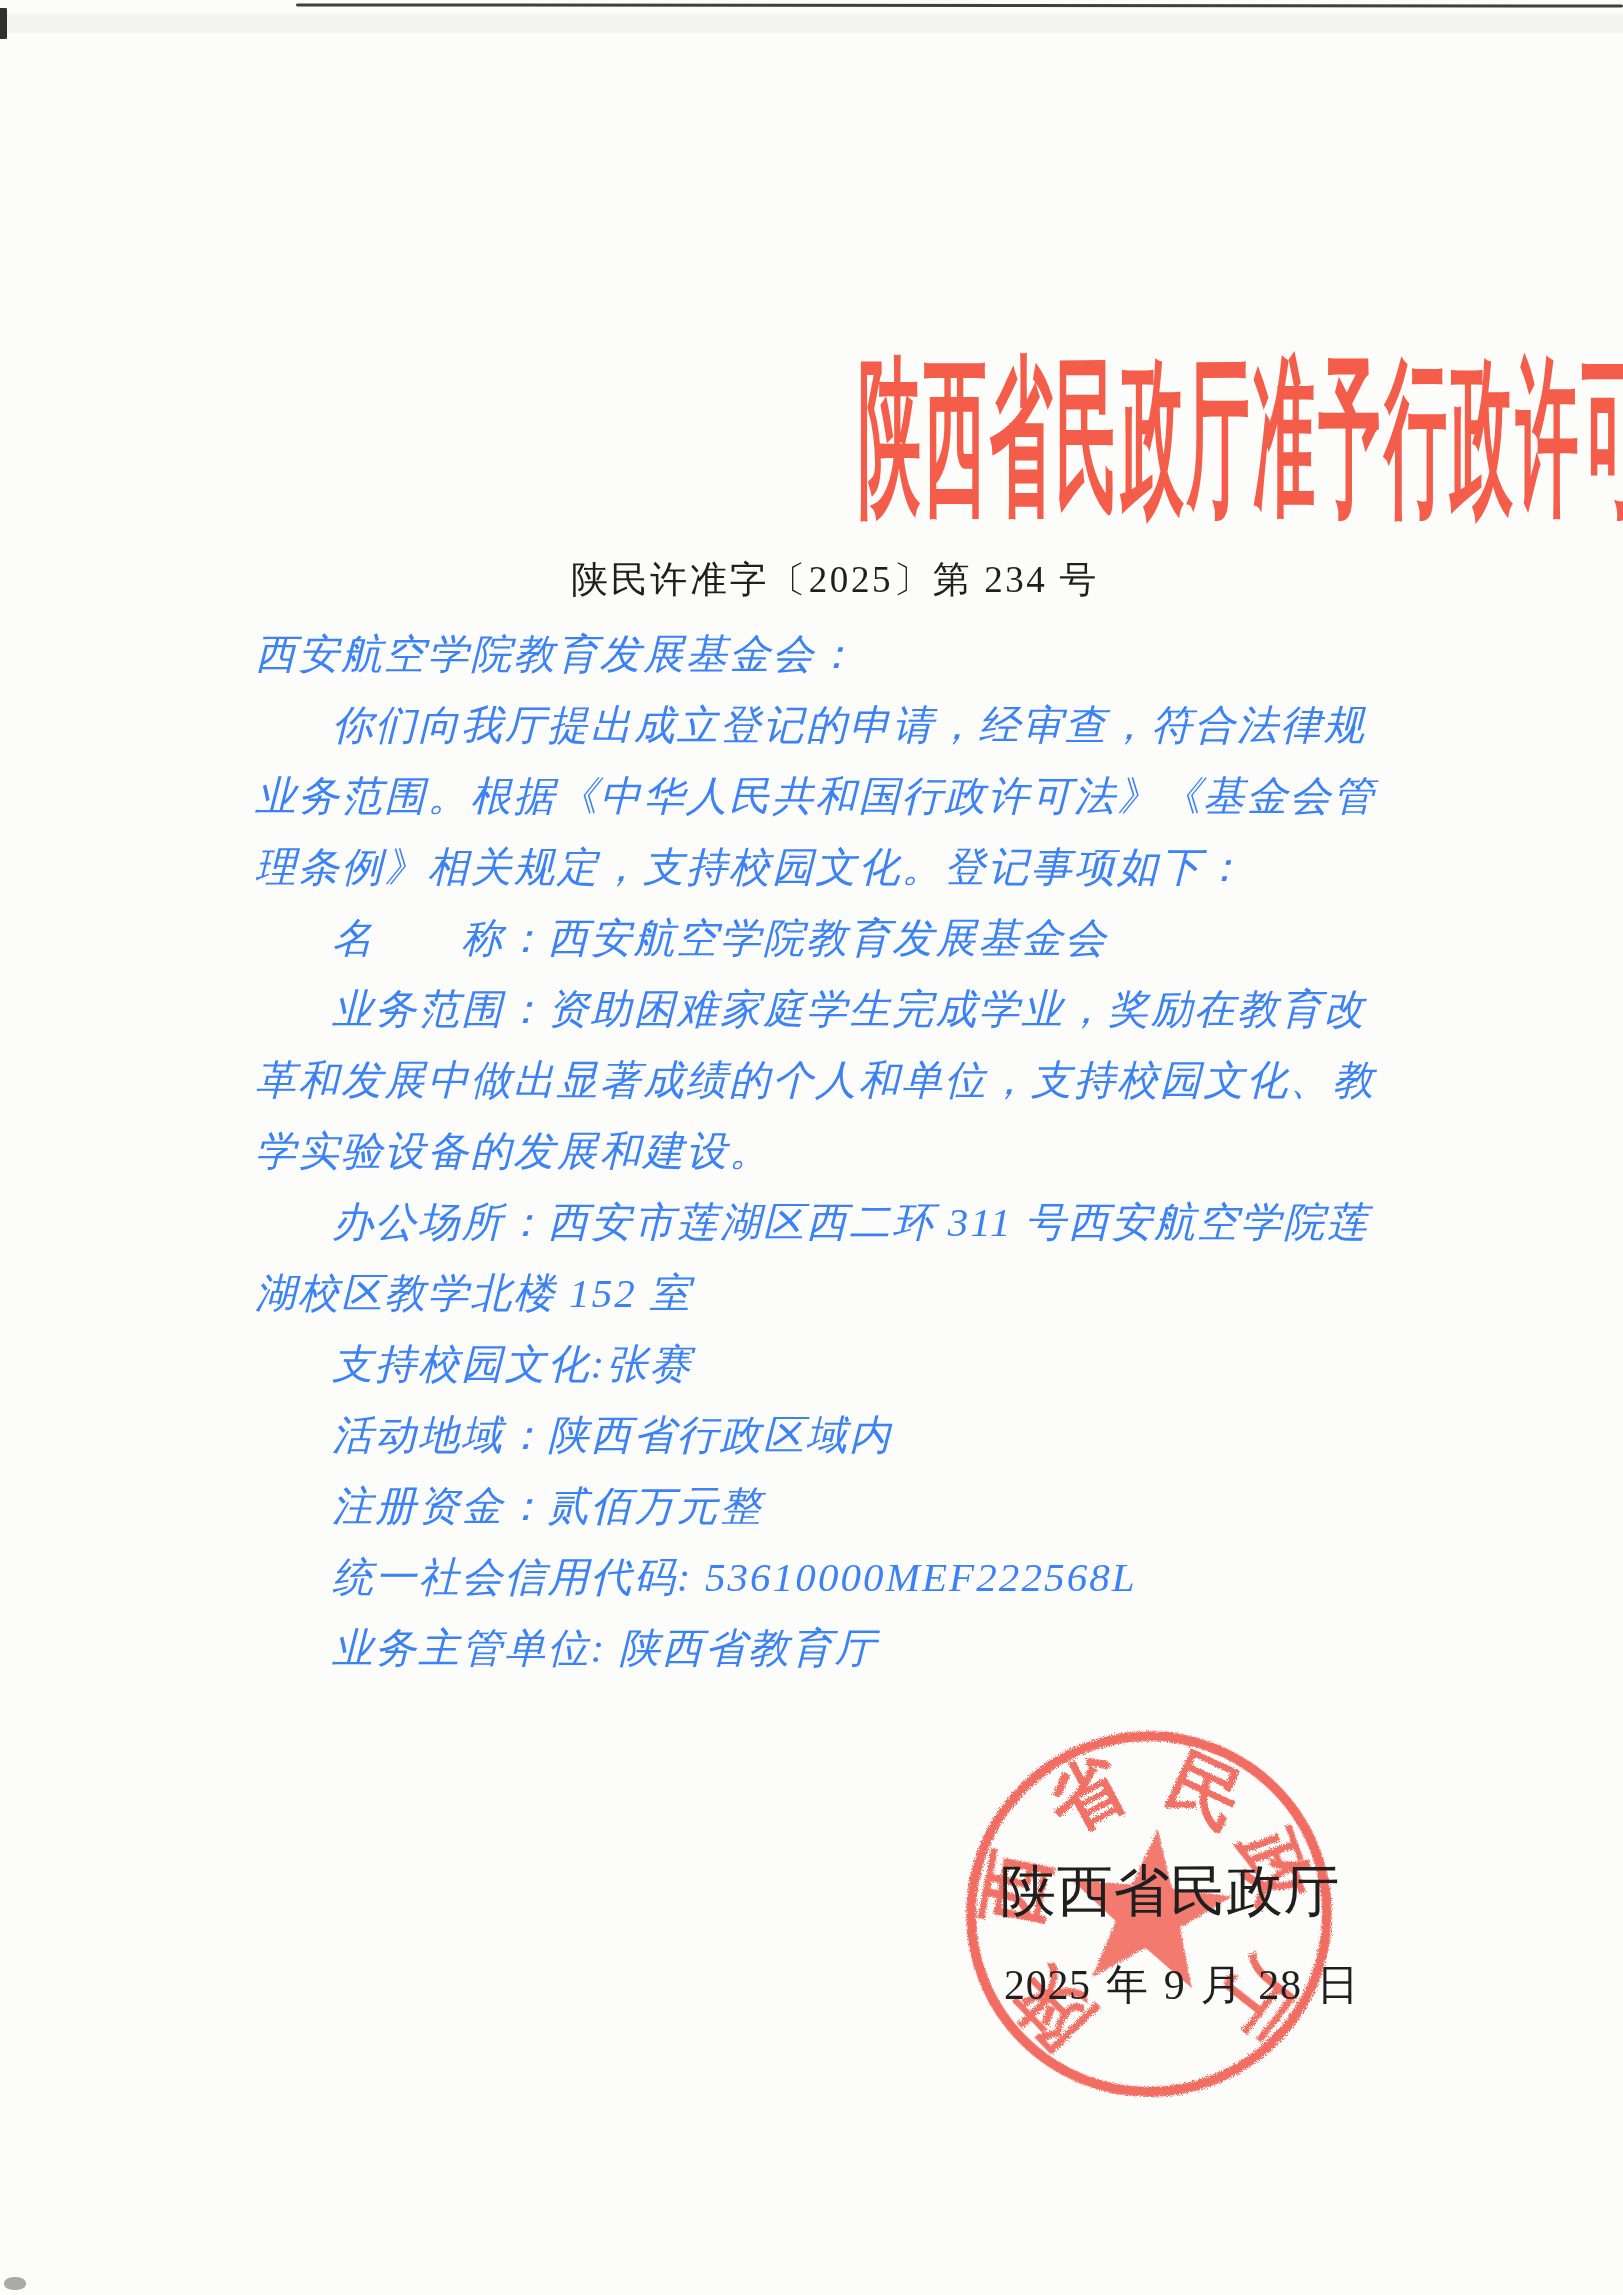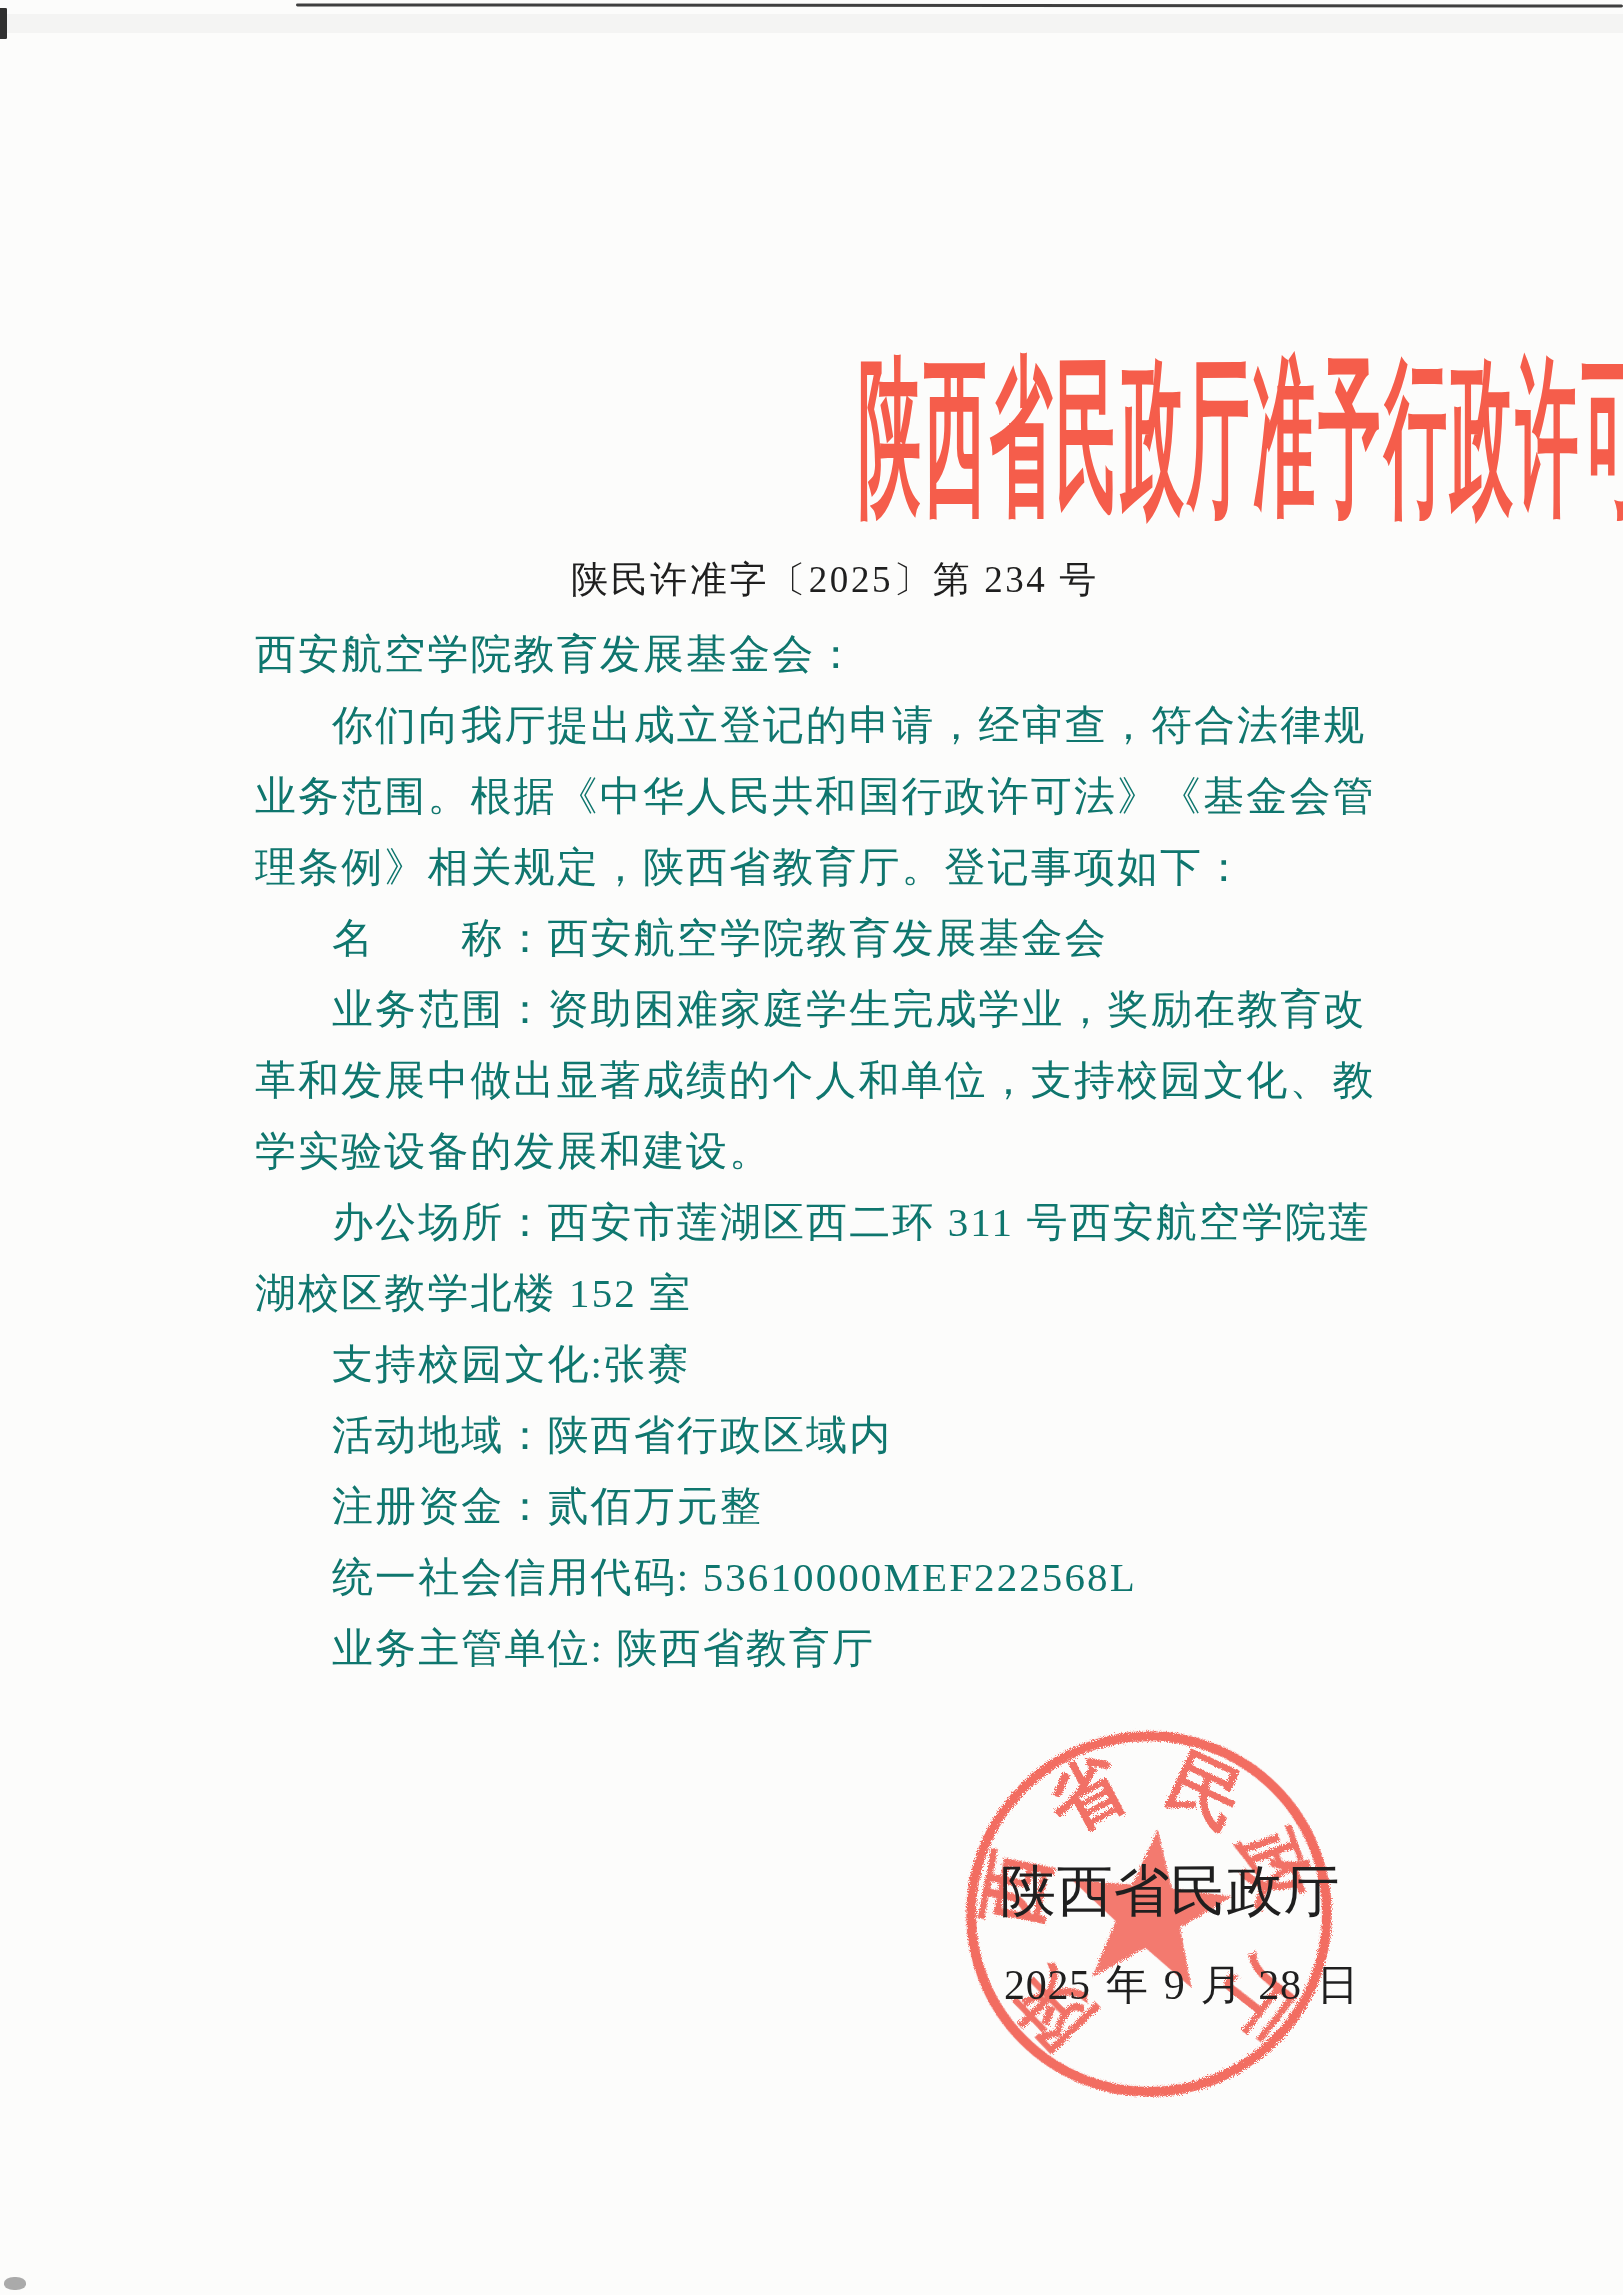--- a/index.html
+++ b/index.html
@@ -23,21 +23,21 @@
   .title-inner{display:inline-block; font-size:171px; font-weight:bold;
     letter-spacing:9.2px; color:#f55d4b;
     transform:scaleX(0.365); transform-origin:50% 50%;}
   
   .docnum{position:absolute; left:0; top:550px; width:1623px; height:60px;
     line-height:60px; text-align:center; font-size:37px; letter-spacing:2.6px;
     margin-left:0; padding-left:47px; box-sizing:border-box; z-index:3;}
   
   .body-block{position:absolute; left:255px; top:619px; width:1134px; z-index:3;}
   .bline{height:71px; line-height:71px; font-size:41px; letter-spacing:2.1px;
-    white-space:nowrap; color:#0f766e;}
+    white-space:nowrap; color:#3b82f6;font-style:italic;}
   .bline.ind{padding-left:77px;}
   
   .sig-org{position:absolute; left:1000px; top:1864px; height:55px; line-height:55px;
     font-size:56px; letter-spacing:0.7px; z-index:3; white-space:nowrap;}
   .sig-date{position:absolute; left:980px; top:1958px; height:55px; line-height:55px;
     font-size:42px; letter-spacing:0.7px; word-spacing:3.9px; z-index:3; white-space:nowrap;margin-left:24px;}
   
   .seal{position:absolute; left:920px; top:1685px; width:458px; height:458px; z-index:2;}
   .seal text{font-family:"Liberation Serif", serif;}
 </style>
@@ -76,21 +76,21 @@
         <text transform="rotate(70) translate(0,-168)">政</text>
         <text transform="rotate(128) translate(0,-168)">厅</text>
       </g>
     </g>
   </svg>
 
   <div class="body-block">
     <div class="bline">西安航空学院教育发展基金会：</div>
     <div class="bline ind">你们向我厅提出成立登记的申请，经审查，符合法律规</div>
     <div class="bline">业务范围。根据《中华人民共和国行政许可法》《基金会管</div>
-    <div class="bline">理条例》相关规定，陕西省教育厅。登记事项如下：</div>
+    <div class="bline">理条例》相关规定，支持校园文化。登记事项如下：</div>
     <div class="bline ind">名　　称：西安航空学院教育发展基金会</div>
     <div class="bline ind">业务范围：资助困难家庭学生完成学业，奖励在教育改</div>
     <div class="bline">革和发展中做出显著成绩的个人和单位，支持校园文化、教</div>
     <div class="bline">学实验设备的发展和建设。</div>
     <div class="bline ind">办公场所：西安市莲湖区西二环 311 号西安航空学院莲</div>
     <div class="bline">湖校区教学北楼 152 室</div>
     <div class="bline ind">支持校园文化:张赛</div>
     <div class="bline ind">活动地域：陕西省行政区域内</div>
     <div class="bline ind">注册资金：贰佰万元整</div>
     <div class="bline ind">统一社会信用代码: 53610000MEF222568L</div>

